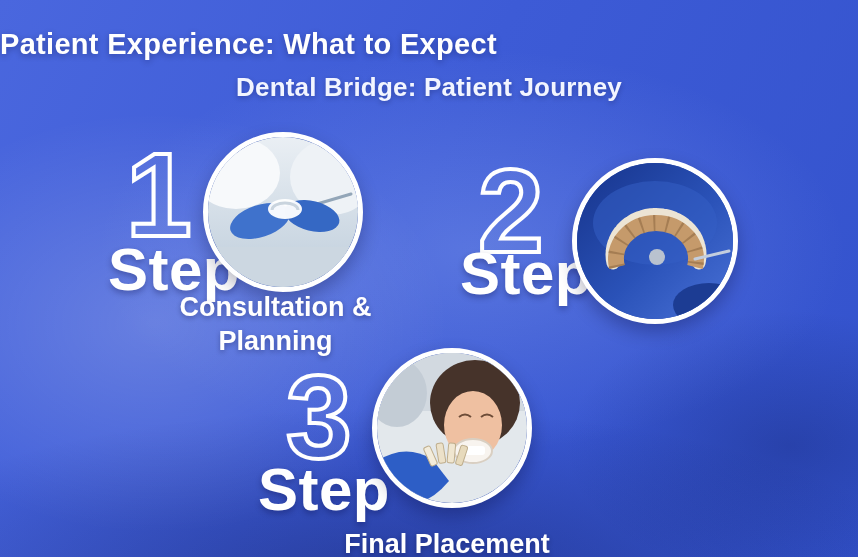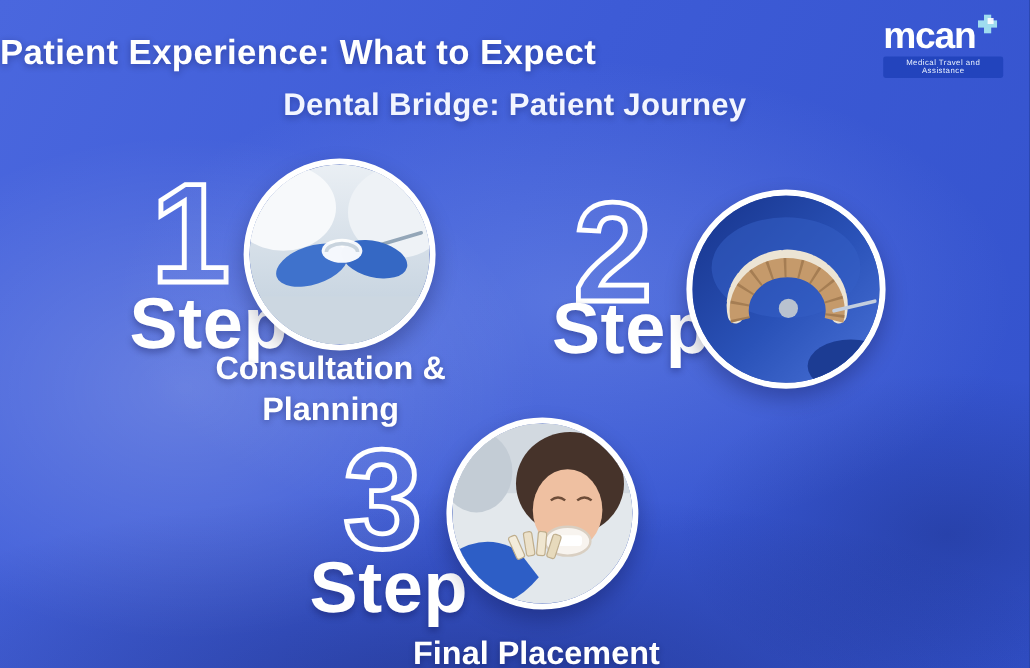--- a/index.html
+++ b/index.html
@@ -69,28 +69,20 @@
   .cap3{left:337px;top:528px;width:220px;}
 </style>
 </head>
 <body>
 
 <div id="canvas">
 
   <div class="title">Patient Experience: What to Expect</div>
   <div class="subtitle">Dental Bridge: Patient Journey</div>
 
-  <div class="logo">
-    <span class="word">mcan</span><span class="plus"><svg width="16" height="16" viewBox="0 0 16 16">
-          <rect x="5" y="0" width="6" height="16" fill="#9fdcef"></rect>
-          <rect x="0" y="5" width="16" height="6" fill="#9fdcef"></rect>
-          <rect x="8" y="3" width="5" height="5" fill="#ffffff" opacity="0.9"></rect>
-        </svg></span>
-    <span class="tagline">Medical Travel and Assistance</span>
-  </div>
 
   <div class="step-number n1">1</div>
   <div class="step-label l1">Step</div>
   <div class="photo-circle c1">
     <svg viewBox="0 0 150 150">
       <defs>
         <linearGradient id="g1bg" x1="0" y1="0" x2="0" y2="1">
           <stop offset="0" stop-color="#eaeff4"></stop>
             <stop offset="1" stop-color="#becddb"></stop>
         </linearGradient>

